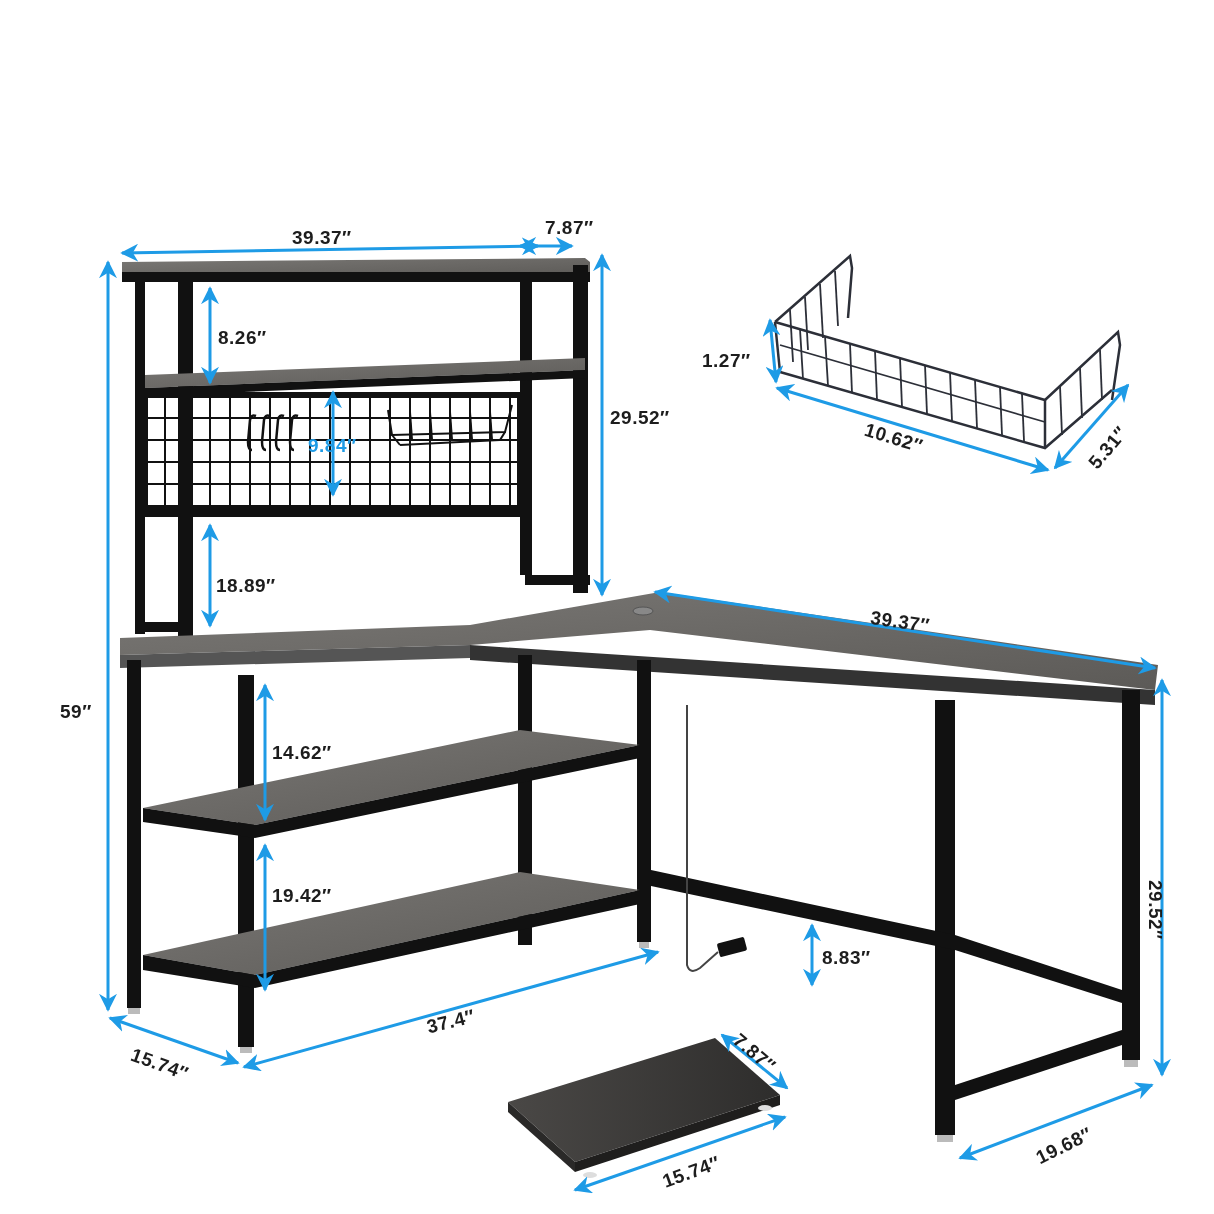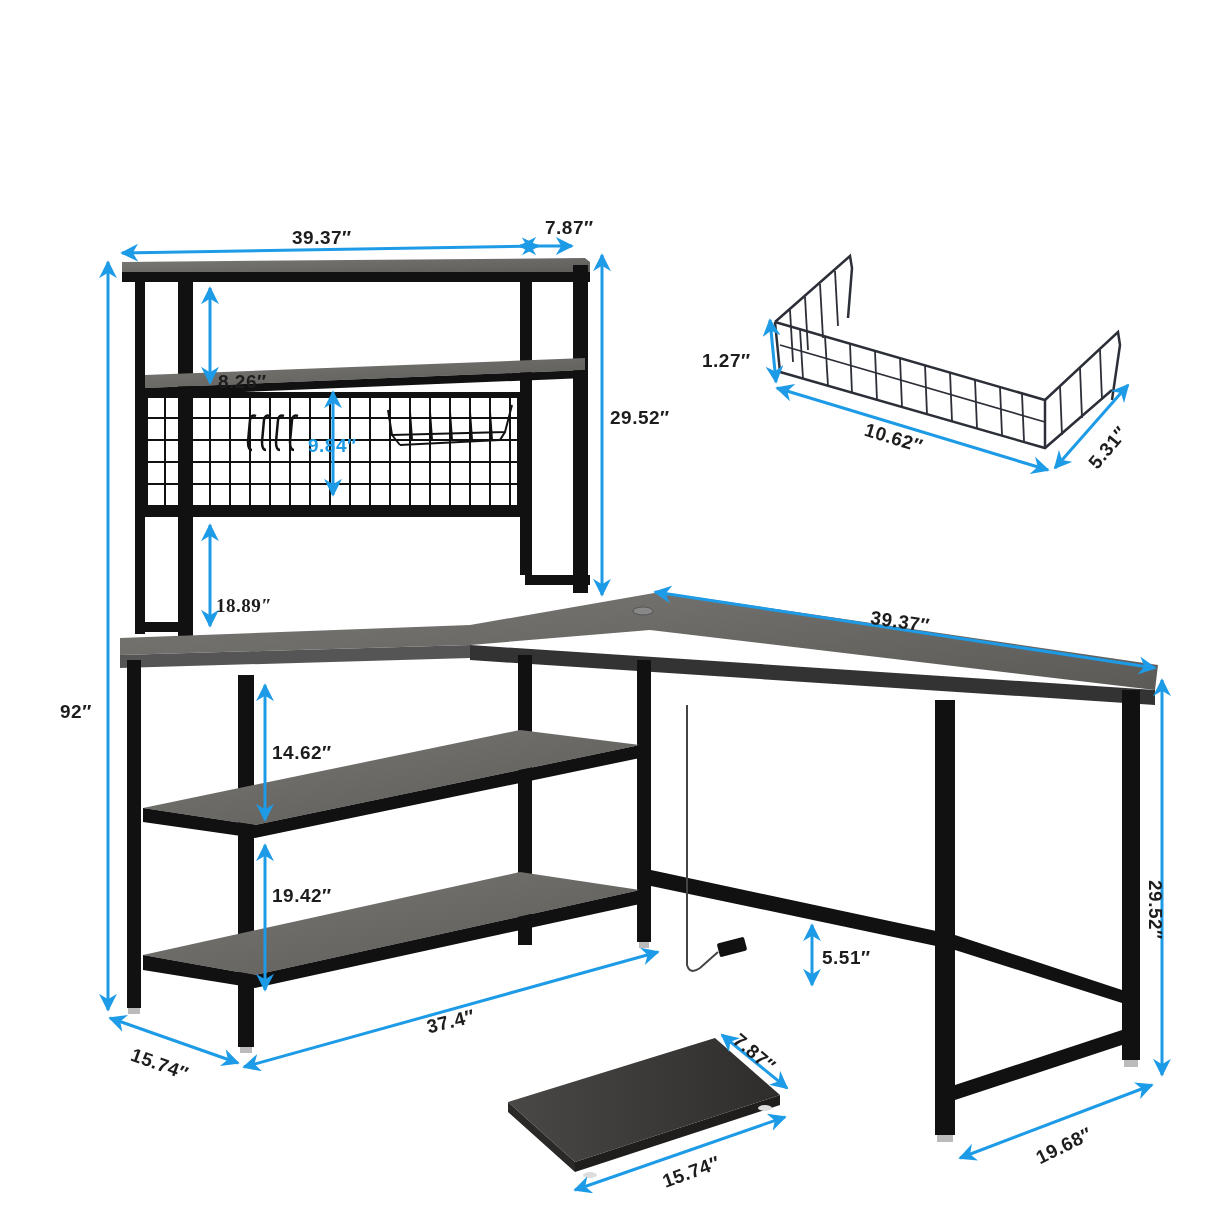--- a/index.html
+++ b/index.html
@@ -190,31 +190,31 @@
     <line x1="777" y1="388" x2="1048" y2="470" marker-start="url(#ah)" marker-end="url(#ah)"></line>
     <line x1="1055" y1="468" x2="1128" y2="385" marker-start="url(#ah)" marker-end="url(#ah)"></line>
     <line x1="575" y1="1190" x2="785" y2="1117" marker-start="url(#ah)" marker-end="url(#ah)"></line>
     <line x1="722" y1="1035" x2="787" y2="1088" marker-start="url(#ah)" marker-end="url(#ah)"></line>
   </g>
 </svg>
 
 
 <div class="lbl" style="left:292px;top:228px;">39.37″</div>
 <div class="lbl" style="left:545px;top:218px;">7.87″</div>
-<div class="lbl" style="left:218px;top:328px;margin-top:44px;">8.26″</div>
+<div class="lbl" style="left:218px;top:328px;">8.26″</div>
 <div class="lbl blue" style="left:308px;top:436px;">9.84″</div>
-<div class="lbl" style="left:216px;top:596px;font-family:Liberation Serif, serif;">18.89″</div>
+<div class="lbl" style="left:216px;top:576px;">18.89″</div>
 <div class="lbl" style="left:610px;top:408px;">29.52″</div>
-<div class="lbl" style="left:60px;top:702px;">92″</div>
+<div class="lbl" style="left:60px;top:702px;">59″</div>
 <div class="lbl" style="left:272px;top:743px;">14.62″</div>
 <div class="lbl" style="left:272px;top:886px;">19.42″</div>
 <div class="lbl" style="left:135px;top:1045px;transform:rotate(20deg);transform-origin:left top;">15.74″</div>
 <div class="lbl" style="left:425px;top:1018px;transform:rotate(-14deg);transform-origin:left top;">37.4″</div>
 <div class="lbl" style="left:872px;top:608px;transform:rotate(8deg);transform-origin:left top;">39.37″</div>
 <div class="lbl" style="left:1165px;top:880px;transform:rotate(90deg);transform-origin:left top;">29.52″</div>
 <div class="lbl" style="left:1033px;top:1150px;transform:rotate(-26deg);transform-origin:left top;">19.68″</div>
-<div class="lbl" style="left:822px;top:948px;">5.51″</div>
+<div class="lbl" style="left:822px;top:948px;">8.83″</div>
 <div class="lbl" style="left:702px;top:351px;">1.27″</div>
 <div class="lbl" style="left:868px;top:420px;transform:rotate(17deg);transform-origin:left top;">10.62″</div>
 <div class="lbl" style="left:1085px;top:460px;transform:rotate(-50deg);transform-origin:left top;">5.31″</div>
 <div class="lbl" style="left:660px;top:1173px;transform:rotate(-20deg);transform-origin:left top;">15.74″</div>
 <div class="lbl" style="left:742px;top:1030px;transform:rotate(40deg);transform-origin:left top;">7.87″</div>
 </div>
 
 </body></html>

